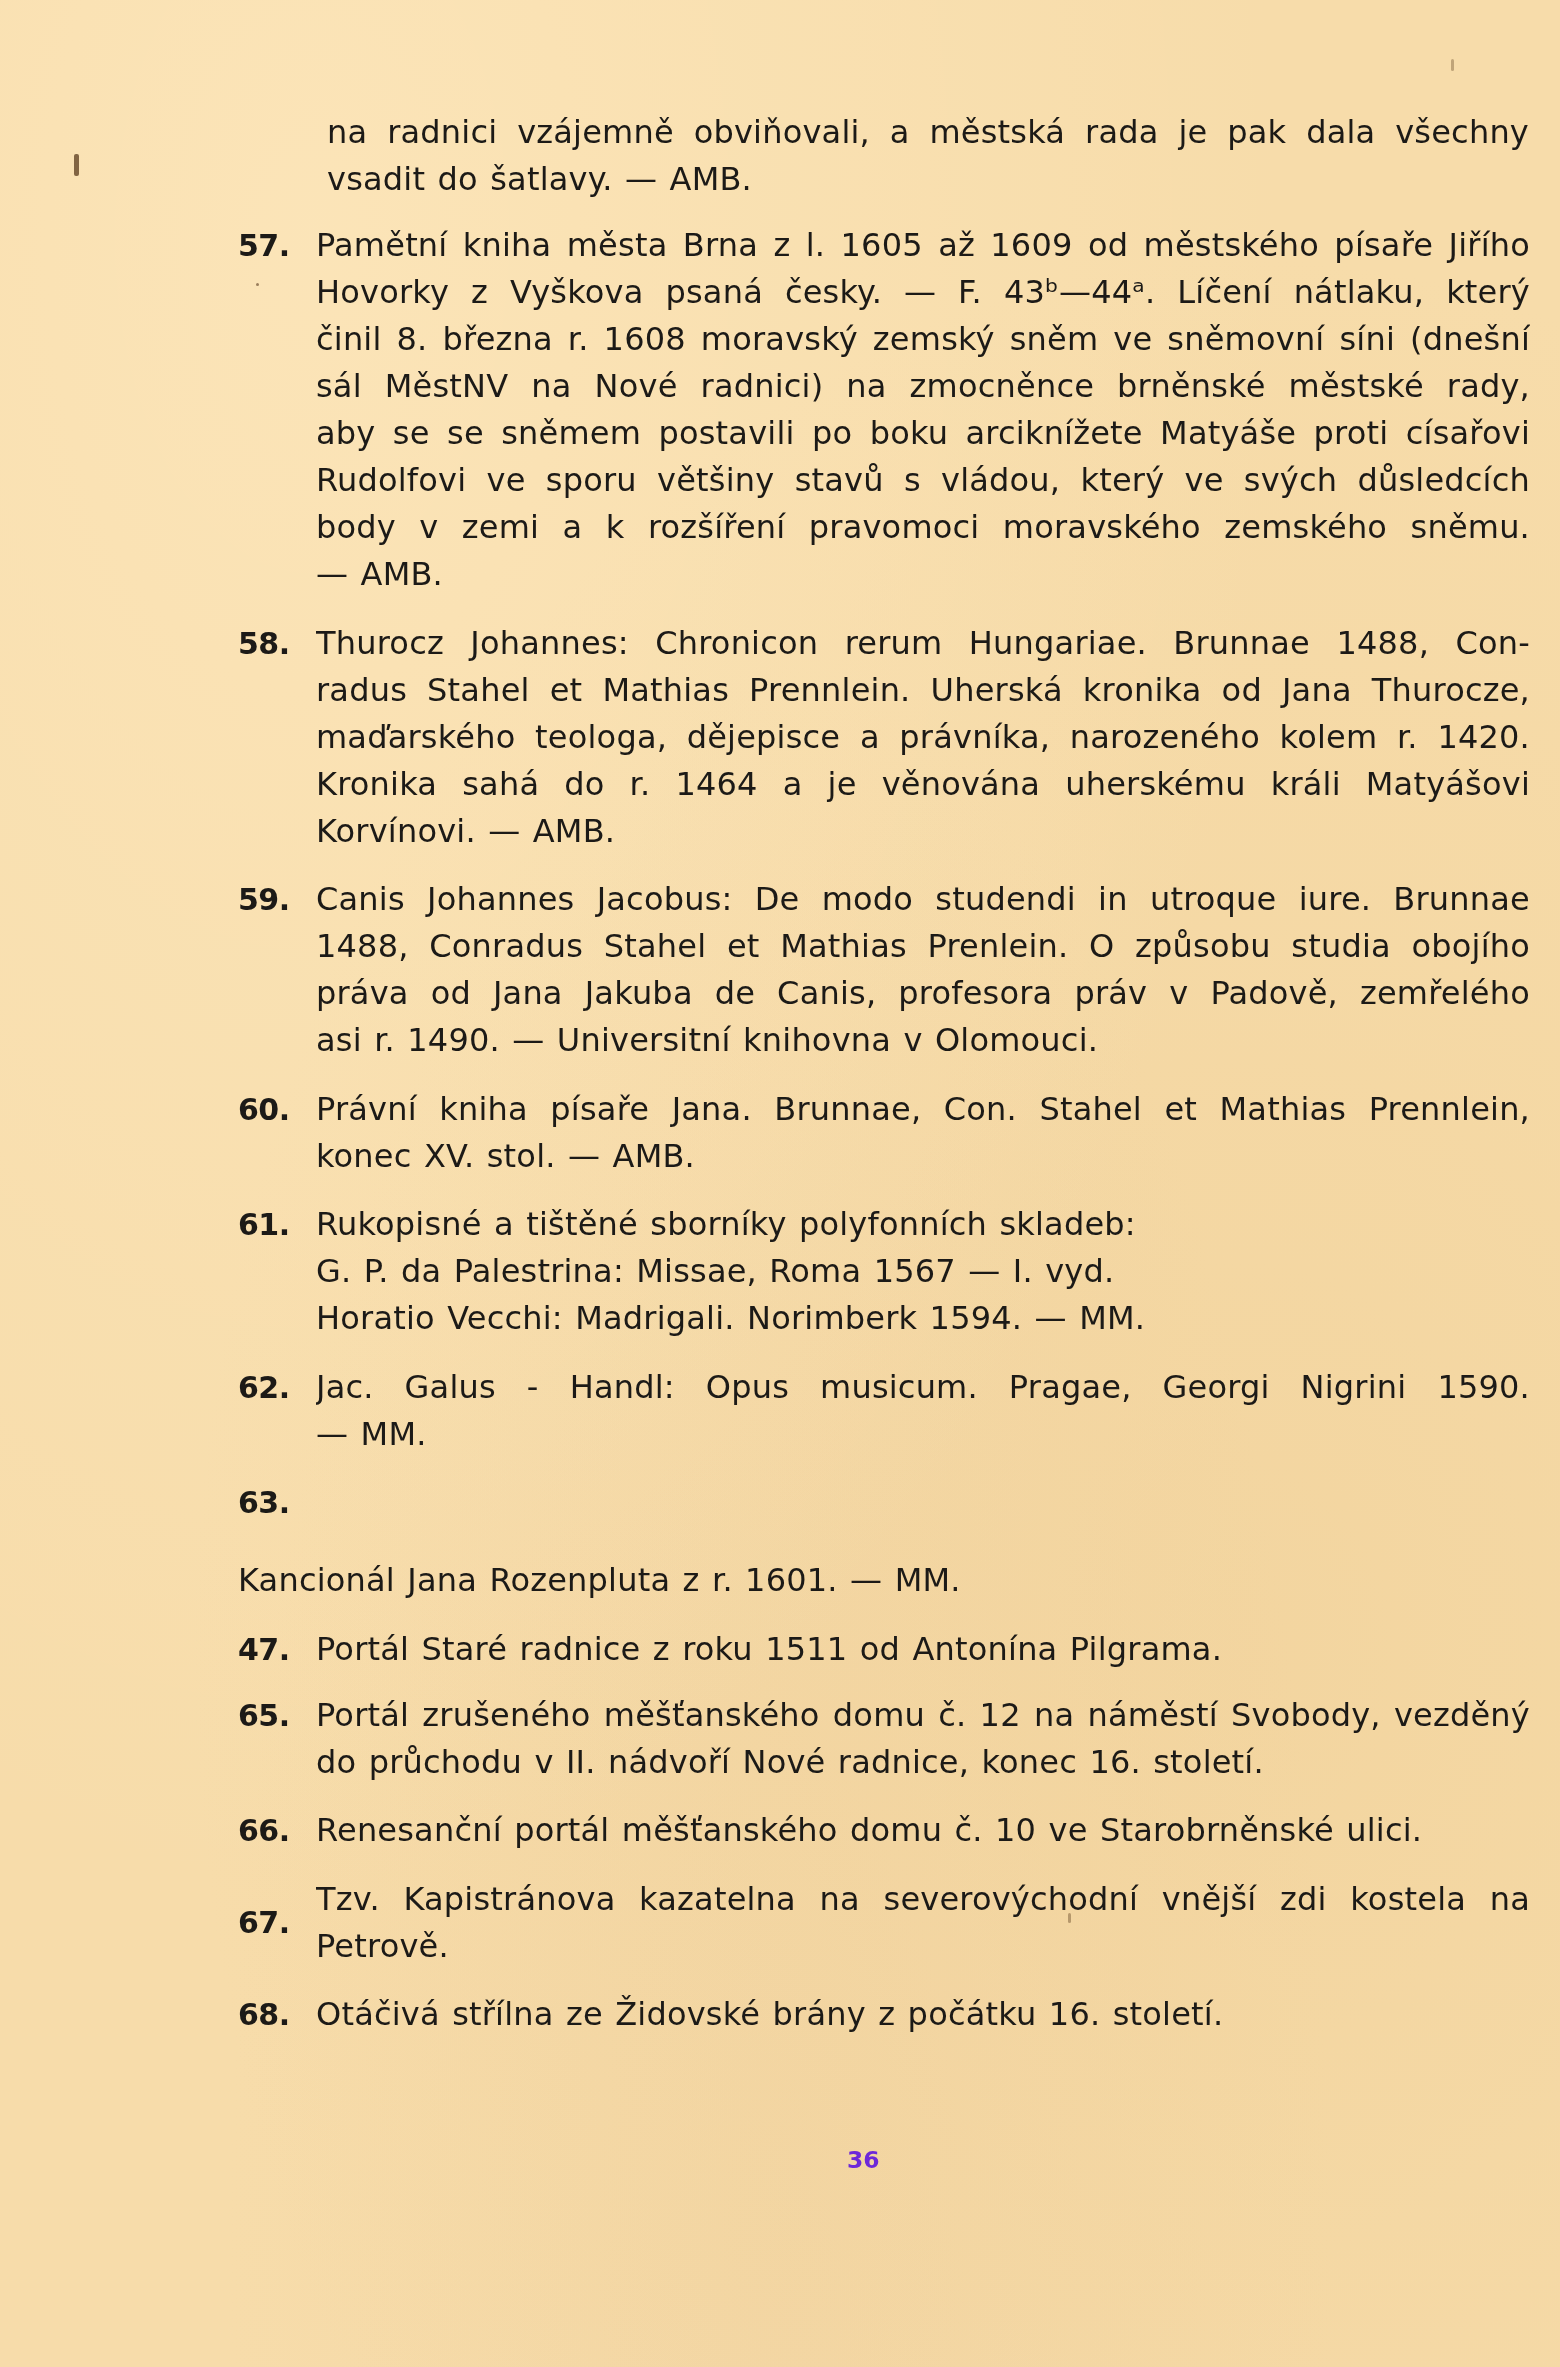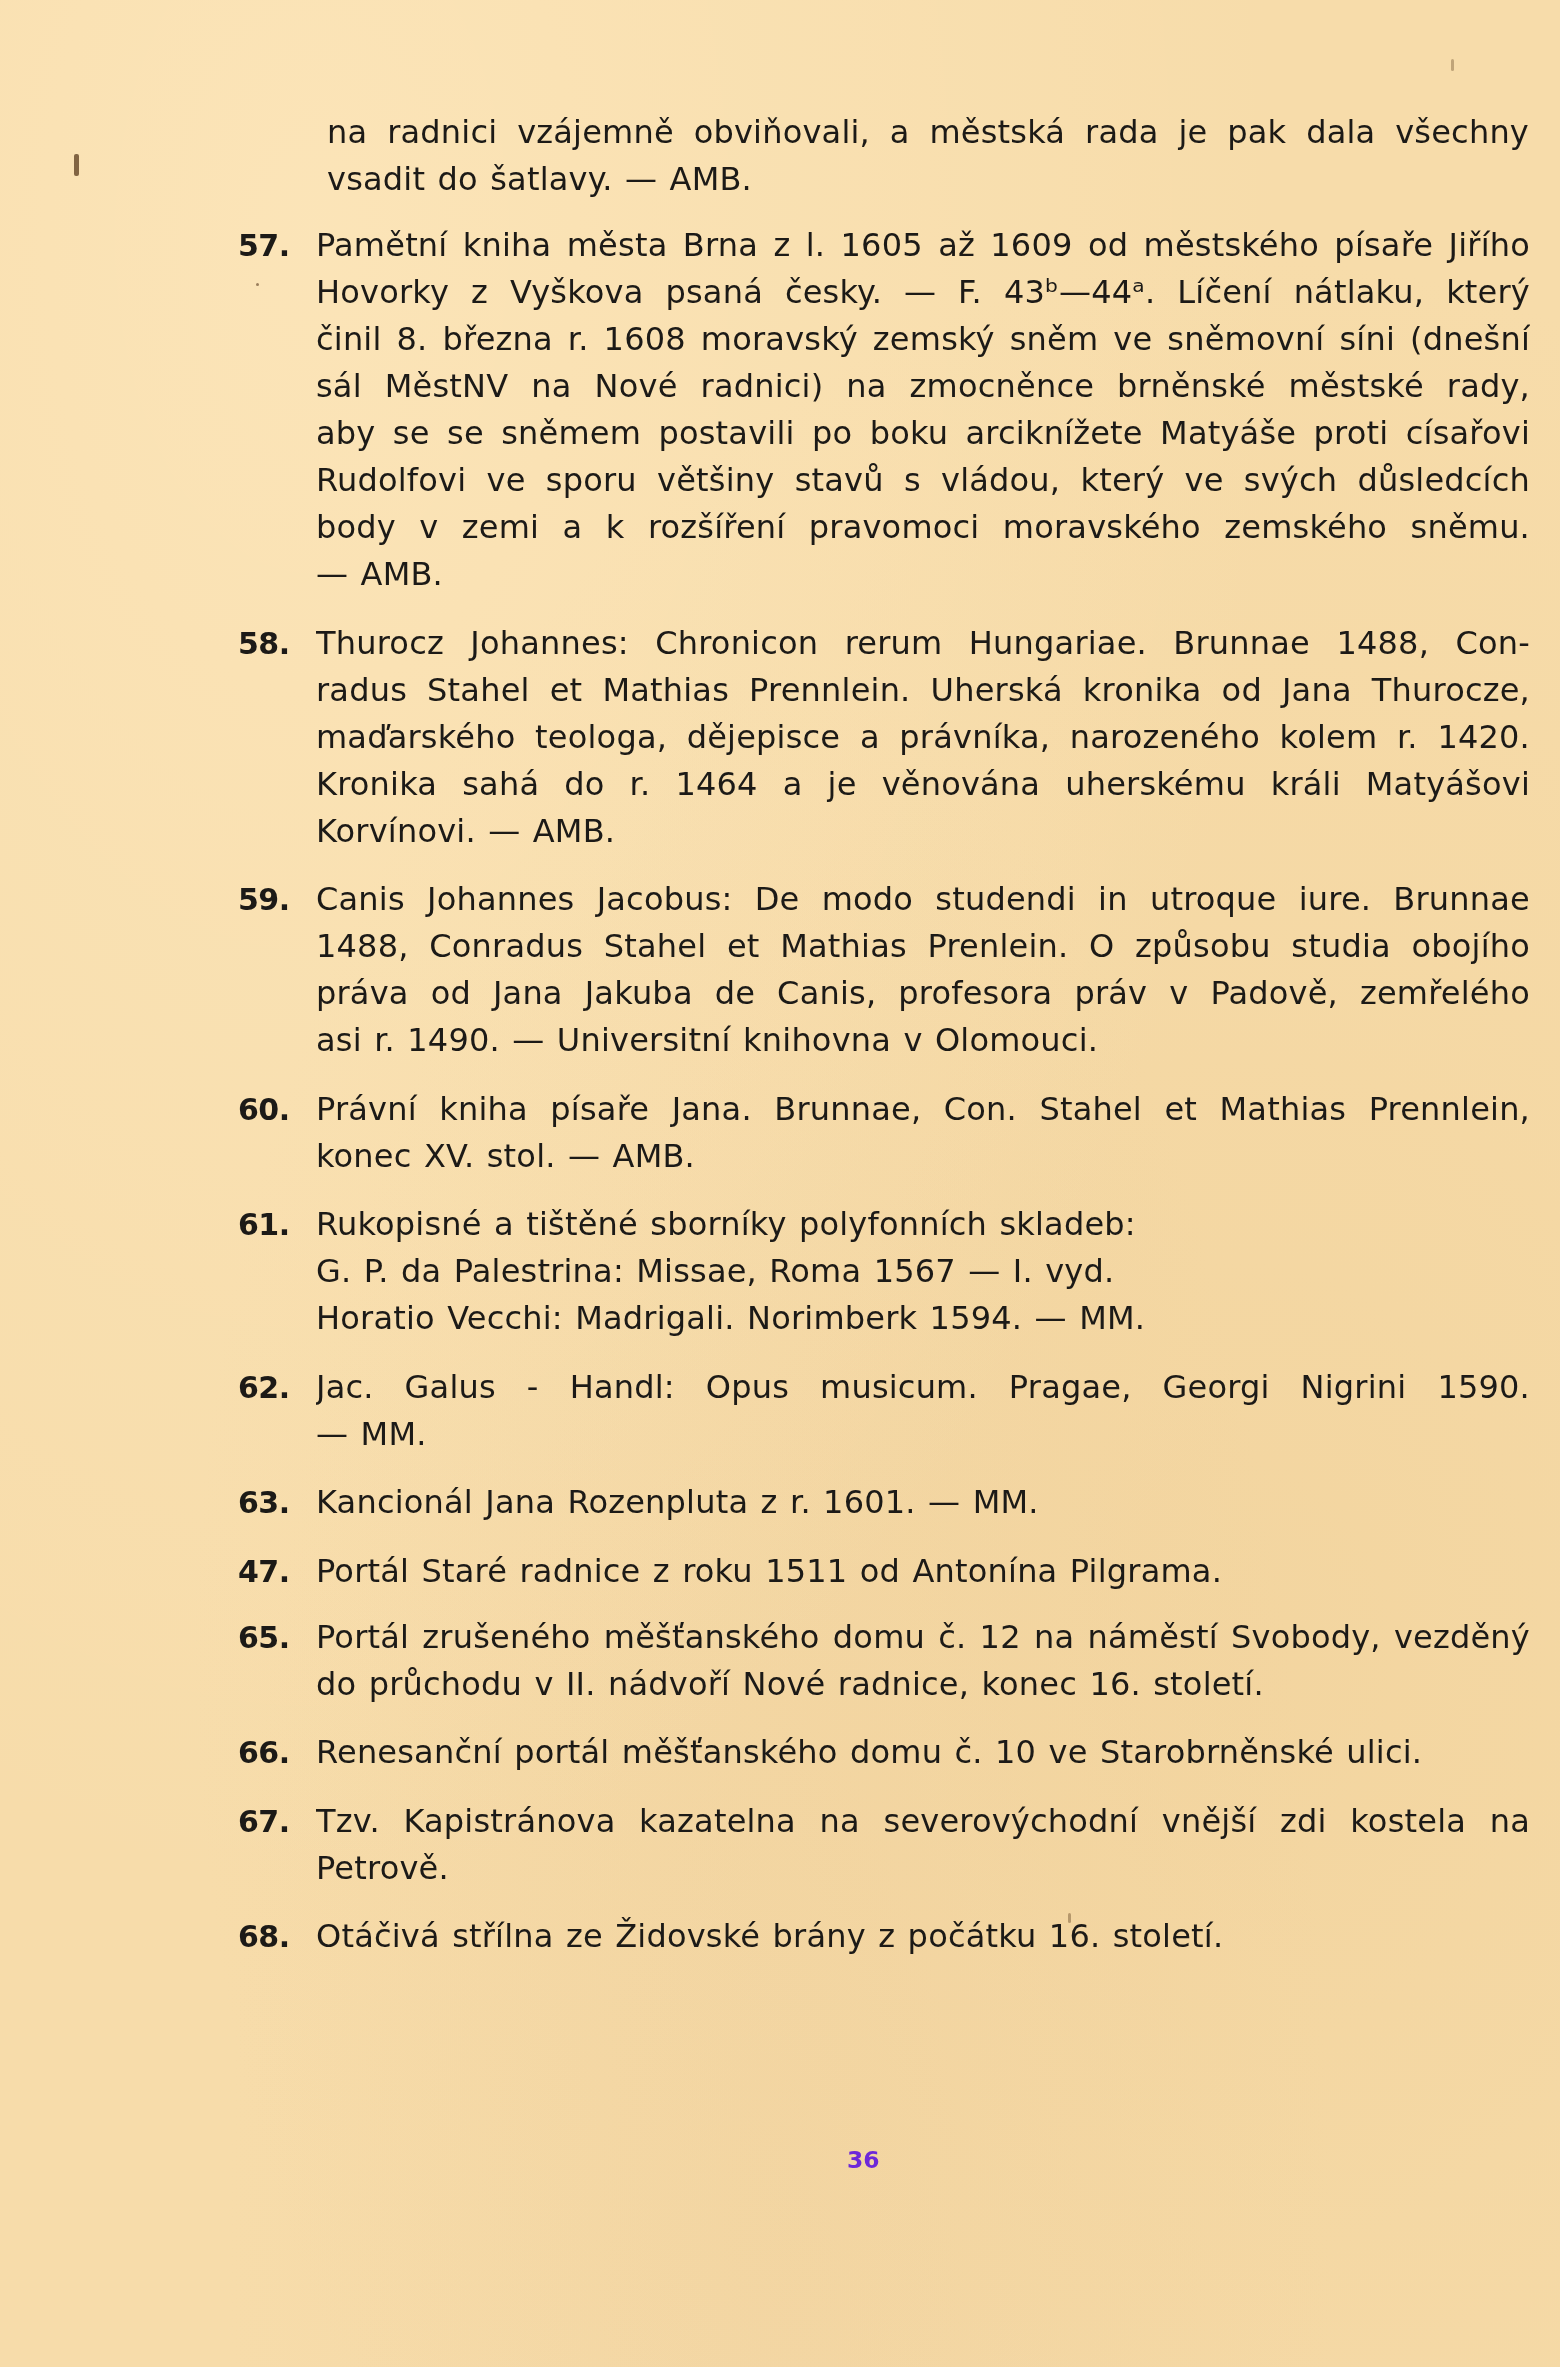--- a/index.html
+++ b/index.html
@@ -154,21 +154,21 @@
           <div class="line">Horatio Vecchi: Madrigali. Norimberk 1594. — MM.</div>
         </div>
       </div>
       <div class="entry" style="margin-top: 21.5px;">
         <div class="num">62.</div>
         <div class="body">
           <div class="line justify">Jac. Galus - Handl: Opus musicum. Pragae, Georgi Nigrini 1590.</div>
           <div class="line">— MM.</div>
         </div>
       </div>
-      <div class="entry" style="margin-top: 21.5px;">
+      <div class="entry" style="margin-top: 21.5px; flex-direction: column;">
         <div class="num">63.</div>
         <div class="body">
           <div class="line">Kancionál Jana Rozenpluta z r. 1601. — MM.</div>
         </div>
       </div>
       <div class="entry" style="margin-top: 21.5px;">
         <div class="num">47.</div>
         <div class="body">
           <div class="line">Portál Staré radnice z roku 1511 od Antonína Pilgrama.</div>
         </div>
@@ -179,21 +179,21 @@
           <div class="line justify">Portál zrušeného měšťanského domu č. 12 na náměstí Svobody, vezděný</div>
           <div class="line">do průchodu v II. nádvoří Nové radnice, konec 16. století.</div>
         </div>
       </div>
       <div class="entry" style="margin-top: 21.5px;">
         <div class="num">66.</div>
         <div class="body">
           <div class="line">Renesanční portál měšťanského domu č. 10 ve Starobrněnské ulici.</div>
         </div>
       </div>
-      <div class="entry" style="margin-top: 21.5px;">
+      <div class="entry" style="margin-top: 21.5px; align-items: center;">
         <div class="num">67.</div>
         <div class="body">
           <div class="line justify">Tzv. Kapistránova kazatelna na severovýchodní vnější zdi kostela na</div>
           <div class="line">Petrově.</div>
         </div>
       </div>
       <div class="entry" style="margin-top: 21.5px;">
         <div class="num">68.</div>
         <div class="body">
           <div class="line">Otáčivá střílna ze Židovské brány z počátku 16. století.</div>

